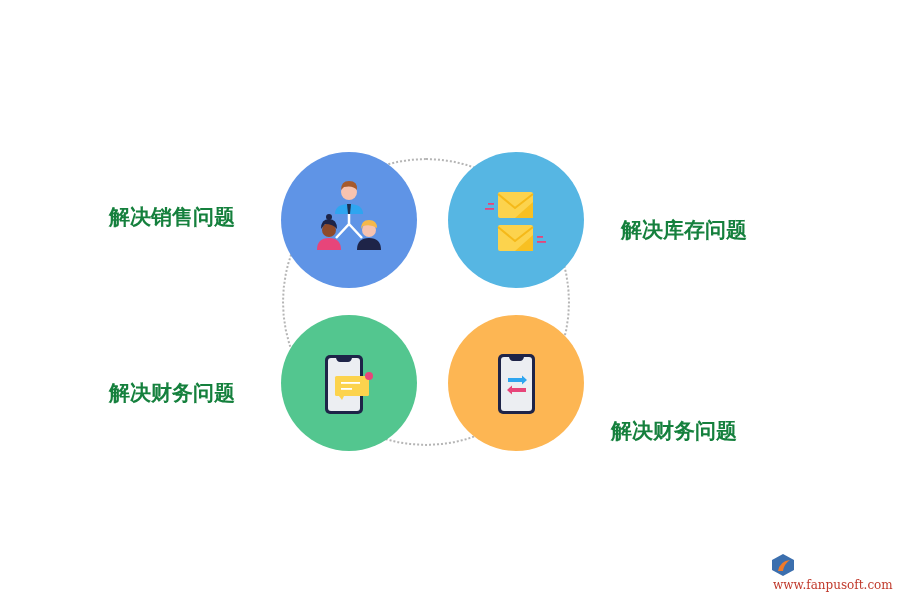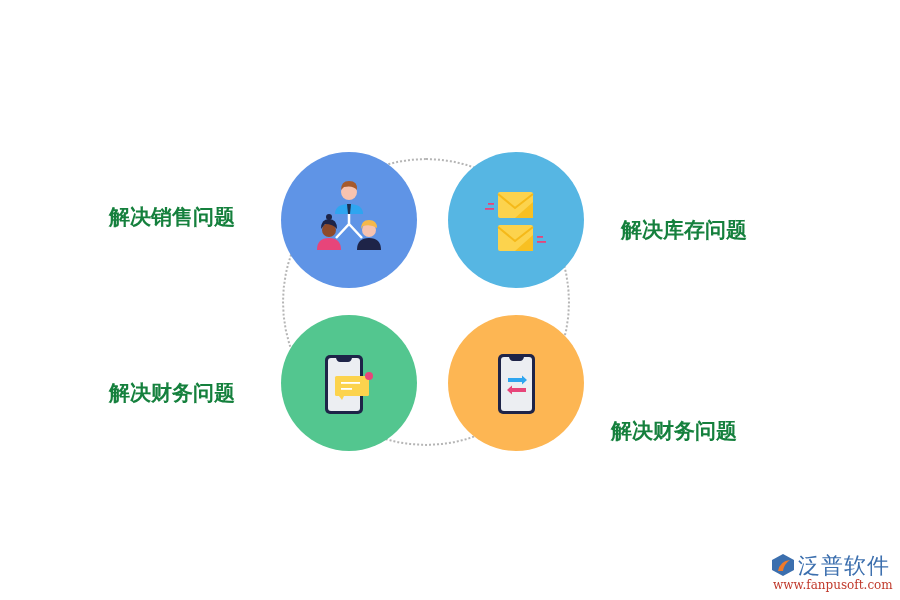--- a/index.html
+++ b/index.html
@@ -74,15 +74,14 @@
     <path d="M78 73 L64 73 L64 70.5 L59 75 L64 79.5 L64 77 L78 77 Z" fill="#e7457a"></path>
   </svg>
 </div>
 <div class="label" style="left:611px;top:383px;margin-top:38px;">解决财务问题</div>
 
 <div class="logo">
   <svg width="26" height="24" viewBox="0 0 26 24" style="position:absolute;left:0;top:2px;">
     <path d="M13 1 L24 7 L24 17 L13 23 L2 17 L2 7 Z" fill="#3c6fae"></path>
     <path d="M8 18 Q10 8 20 7 Q14 11 13 18 Z" fill="#f07a2a"></path>
   </svg>
-  <div class="logo-name">泛普软件</div>
   <div class="logo-url">www.fanpusoft.com</div>
 </div>
 
 </body></html>

